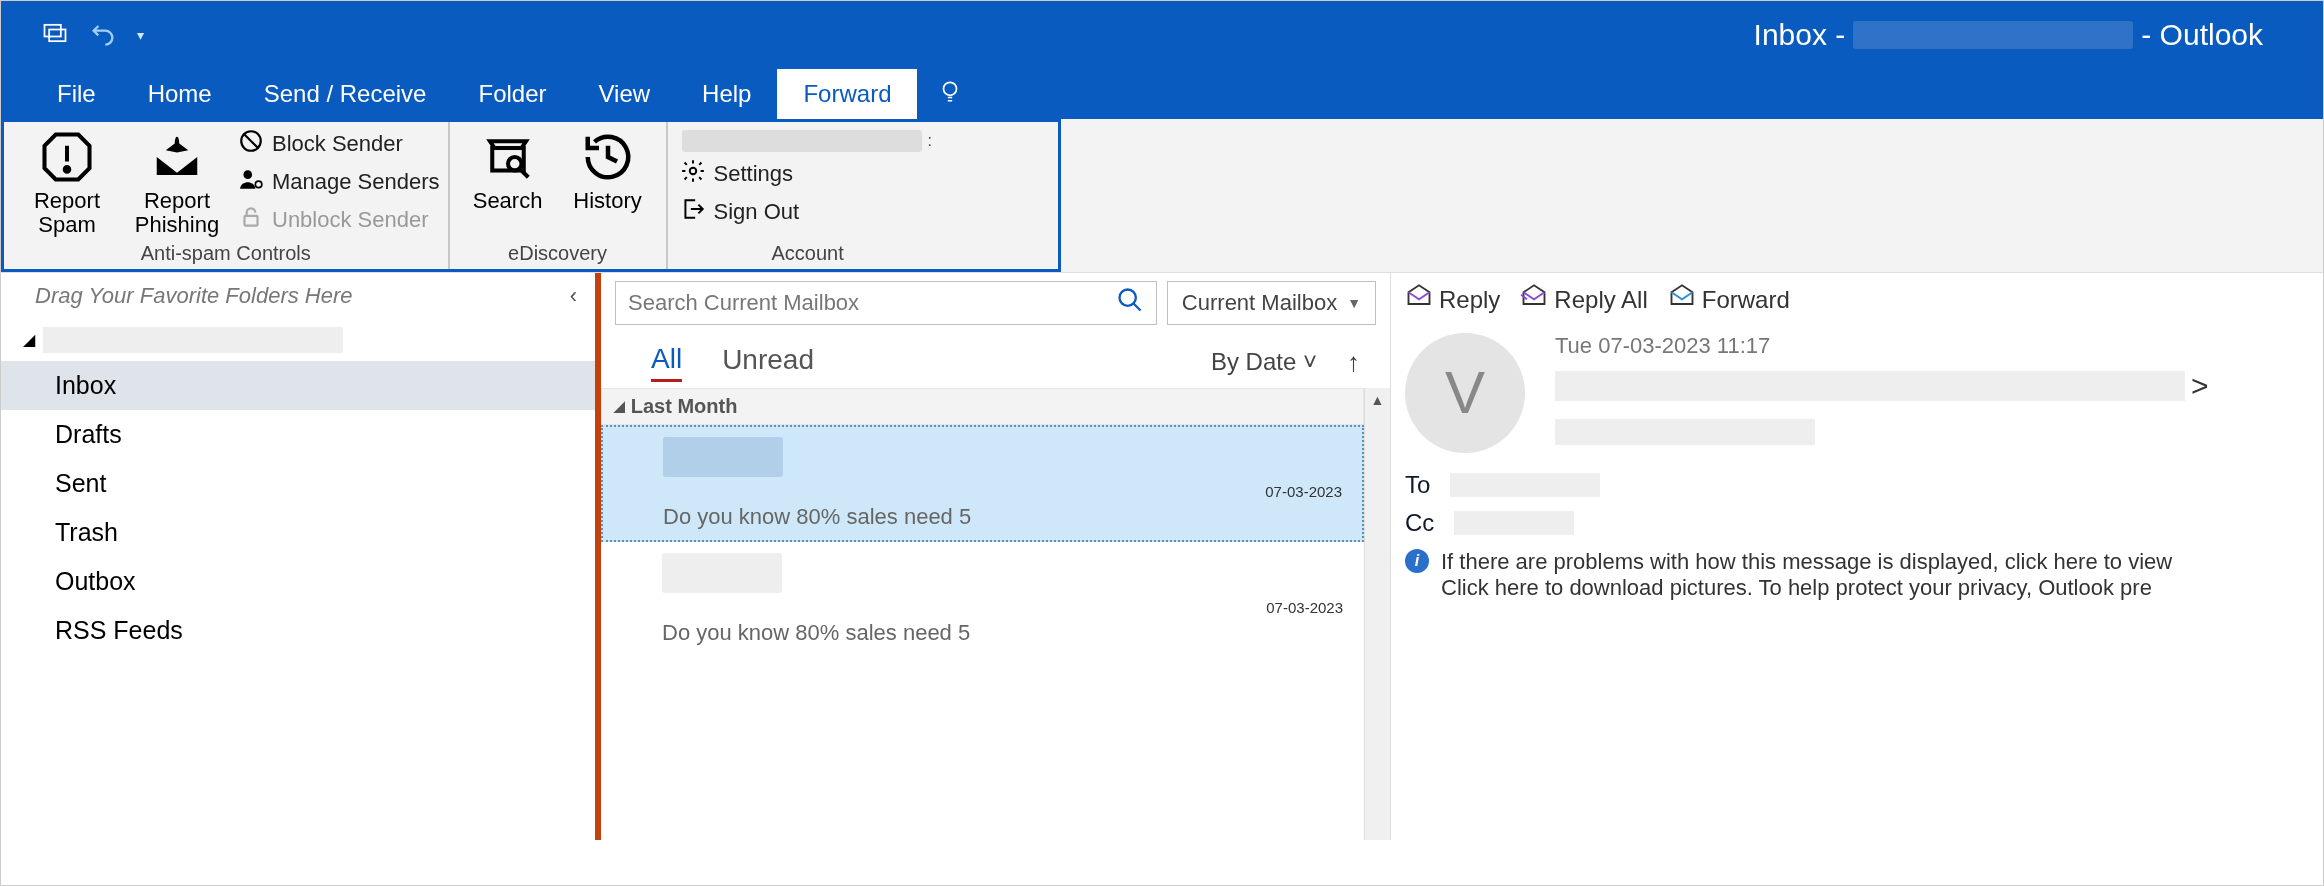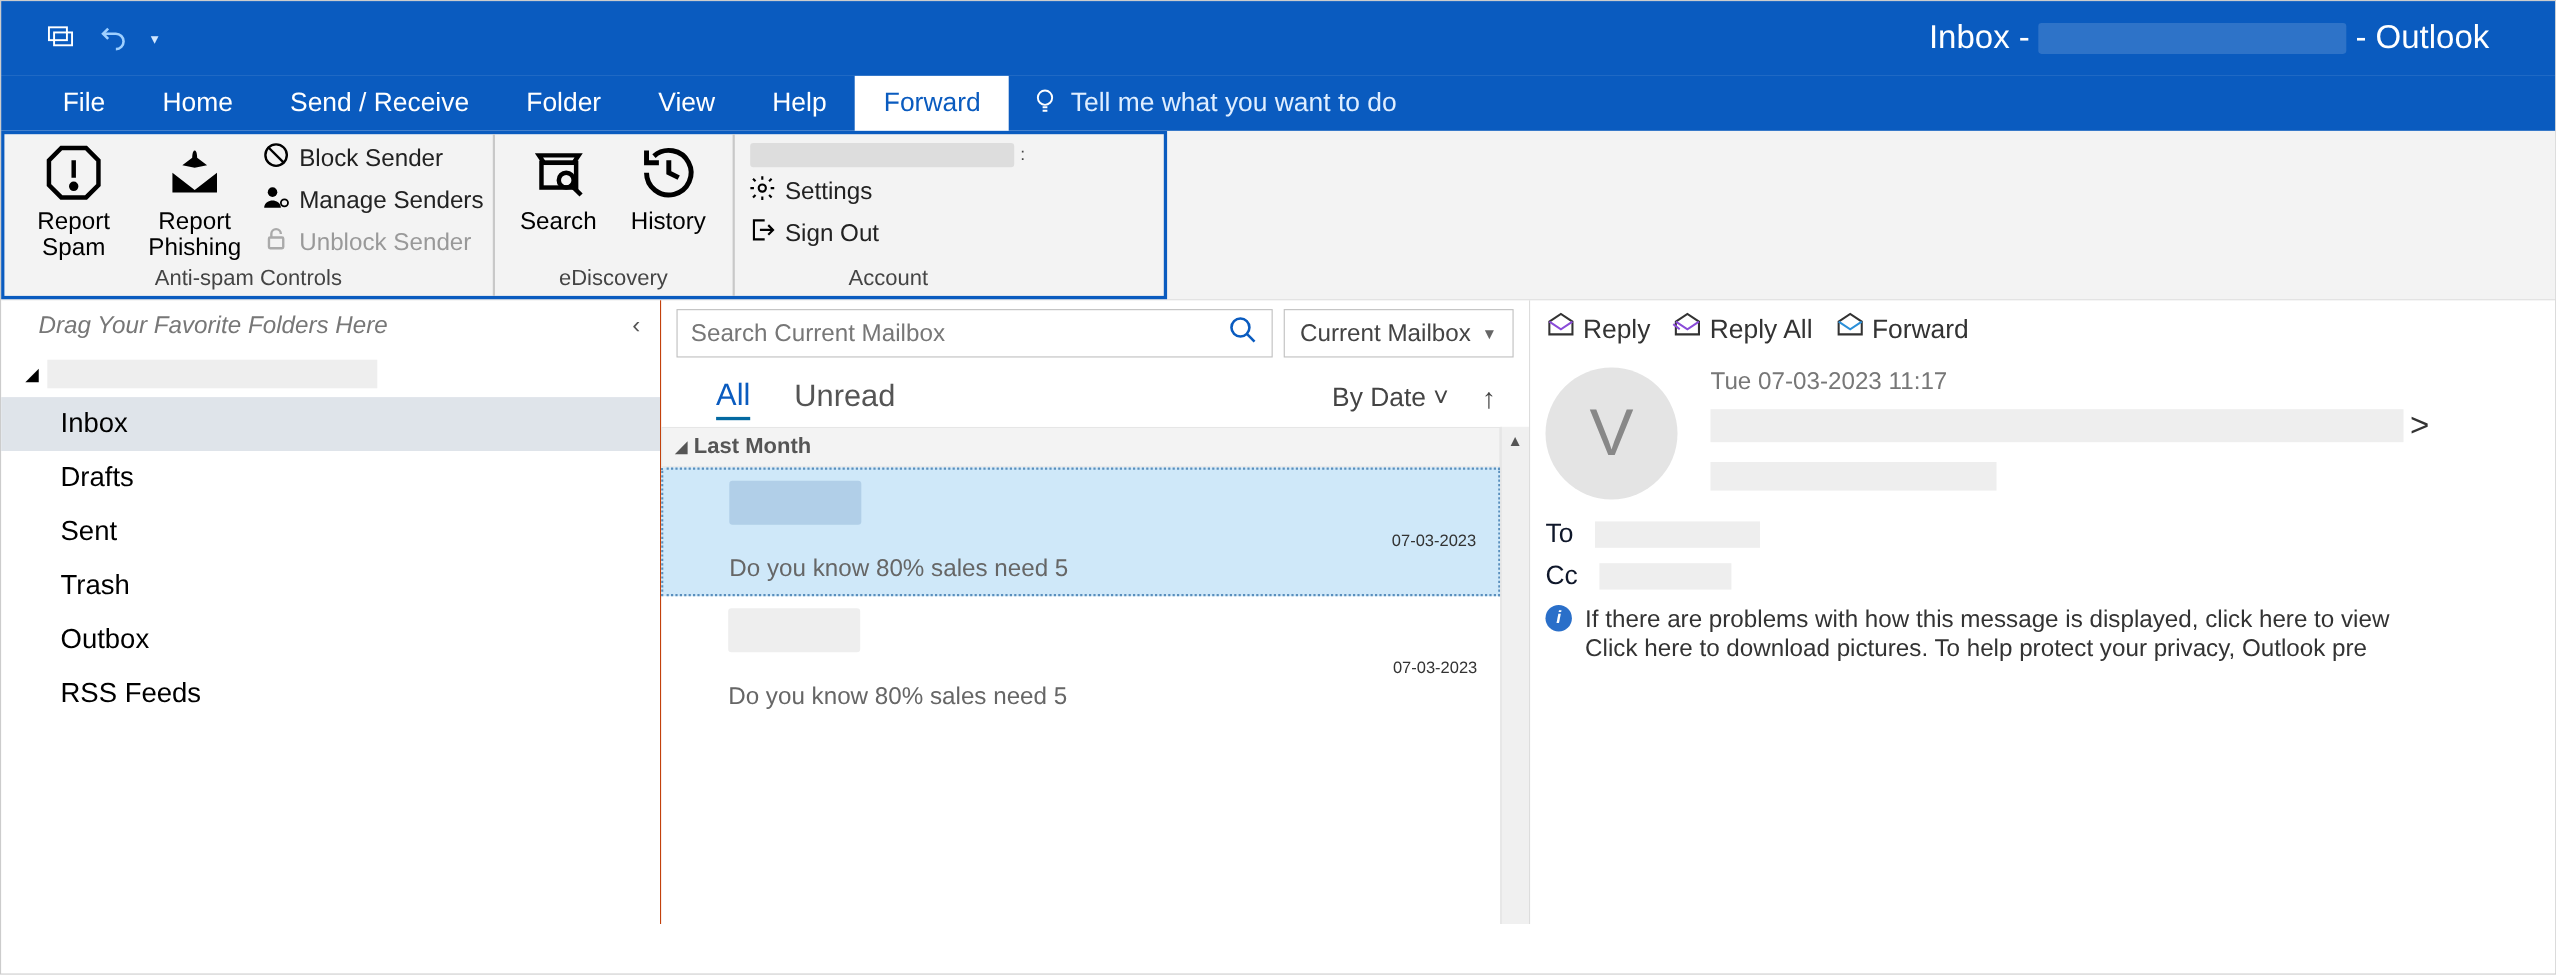--- a/index.html
+++ b/index.html
@@ -26,38 +26,38 @@
   .mini-list { display:flex; flex-direction:column; gap:6px; padding-top:2px; padding-left:6px;}
   .mini-item { display:flex; align-items:center; gap:8px; font-size:22px; cursor:pointer; color:#222;}
   .mini-item.disabled{ color:#999; cursor:default;}
   .mini-item svg{width:26px;height:26px; flex-shrink:0;}
   
   .ribbon-row{ display:flex; background:#f3f3f3;}
   .ribbon-fill{flex:1;}
   
   .content { display:flex; height: calc(886px - 68px - 50px - 200px); border-top:1px solid #ddd;}
   
-  .folder-pane { width:600px; border-right:1px solid #c2410c; display:flex; flex-direction:column;}
+  .folder-pane { width:600px; border-right:6px solid #c2410c; display:flex; flex-direction:column;}
   .fav-row{ display:flex; align-items:center; justify-content:space-between; padding:10px 18px 10px 34px; color:#777; font-size:22px; font-style:italic;}
   .fav-row span.caret{font-style:normal; color:#555; cursor:pointer; font-size:22px;}
   .acct-row{ display:flex; align-items:center; padding:8px 0 8px 22px; font-size:22px;}
   .acct-row .tri{font-size:16px; margin-right:8px;}
   .acct-row .r{ width:300px; height:26px; background:#eee;}
   .folder-list{}
   .folder-item{ padding:10px 10px 10px 54px; font-size:25px; cursor:pointer;}
   .folder-item.selected{ background:#dfe4ea; font-weight:normal;}
   
   .msg-pane{ width:790px; border-right:1px solid #ddd; display:flex; flex-direction:column;}
   .search-row{ display:flex; gap:10px; padding:8px 14px; align-items:center;}
   .search-box{ flex:1; border:1px solid #bfbfbf; height:44px; display:flex; align-items:center; padding:0 12px; color:#777; font-size:22px; justify-content:space-between;}
   .search-box svg{width:28px;height:28px;}
   .scope-sel{ border:1px solid #bfbfbf; height:44px; padding:0 14px; display:flex; align-items:center; gap:10px; font-size:22px; color:#444; cursor:pointer;}
   .filter-row{ display:flex; align-items:center; padding:10px 30px 6px 50px; gap:40px;}
   .filter-tab{ font-size:28px; color:#555; cursor:pointer; padding-bottom:4px;}
-  .filter-tab.active{ color:#0a5bbf; border-bottom:3px solid #0369a1;}
+  .filter-tab.active{ color:#0a5bbf; border-bottom:3px solid #b91c1c;}
   .sort-ctrl{ margin-left:auto; display:flex; gap:30px; align-items:center; color:#444; font-size:24px;}
   .list-area{ position:relative; flex:1; display:flex;}
   .list-inner{ flex:1; overflow:hidden;}
   .grp-hdr{ background:#f3f3f3; padding:6px 12px; font-size:20px; font-weight:bold; color:#555; display:flex; align-items:center; gap:6px; border:1px solid #e5e5e5;}
   .msg-item{ border:1px dotted transparent; padding:10px 20px 10px 60px; cursor:pointer;}
   .msg-item.selected{ background:#cfe8f9; border:2px dotted #5a8fbd;}
   .msg-item .r1{ width:120px; height:40px; background:rgba(120,150,180,.25); border-radius:3px; margin-bottom:6px;}
   .msg-item.selected .r1{ background:rgba(120,160,200,.35);}
   .msg-item .row2{ display:flex; justify-content:space-between; align-items:center;}
   .msg-preview{ color:#666; font-size:22px;}
@@ -117,21 +117,20 @@
   <div class="tab">View</div>
   <div class="tab">Help</div>
   <div class="tab active">Forward</div>
   <div class="tellme">
     <span>
       <svg width="26" height="26" viewBox="0 0 24 24" fill="none" stroke="#fff" stroke-width="1.6">
           <circle cx="12" cy="10" r="6"></circle>
           <path d="M10 18h4M10 21h4"></path>
         </svg>
     </span>
-    <span>Tell me what you want to do</span>
   </div>
 </div>
 
 <div class="ribbon-row">
 <div class="ribbon-wrap">
 
   <div class="ribbon-group">
     <div class="group-body">
       <div class="big-btn">
         <span>

